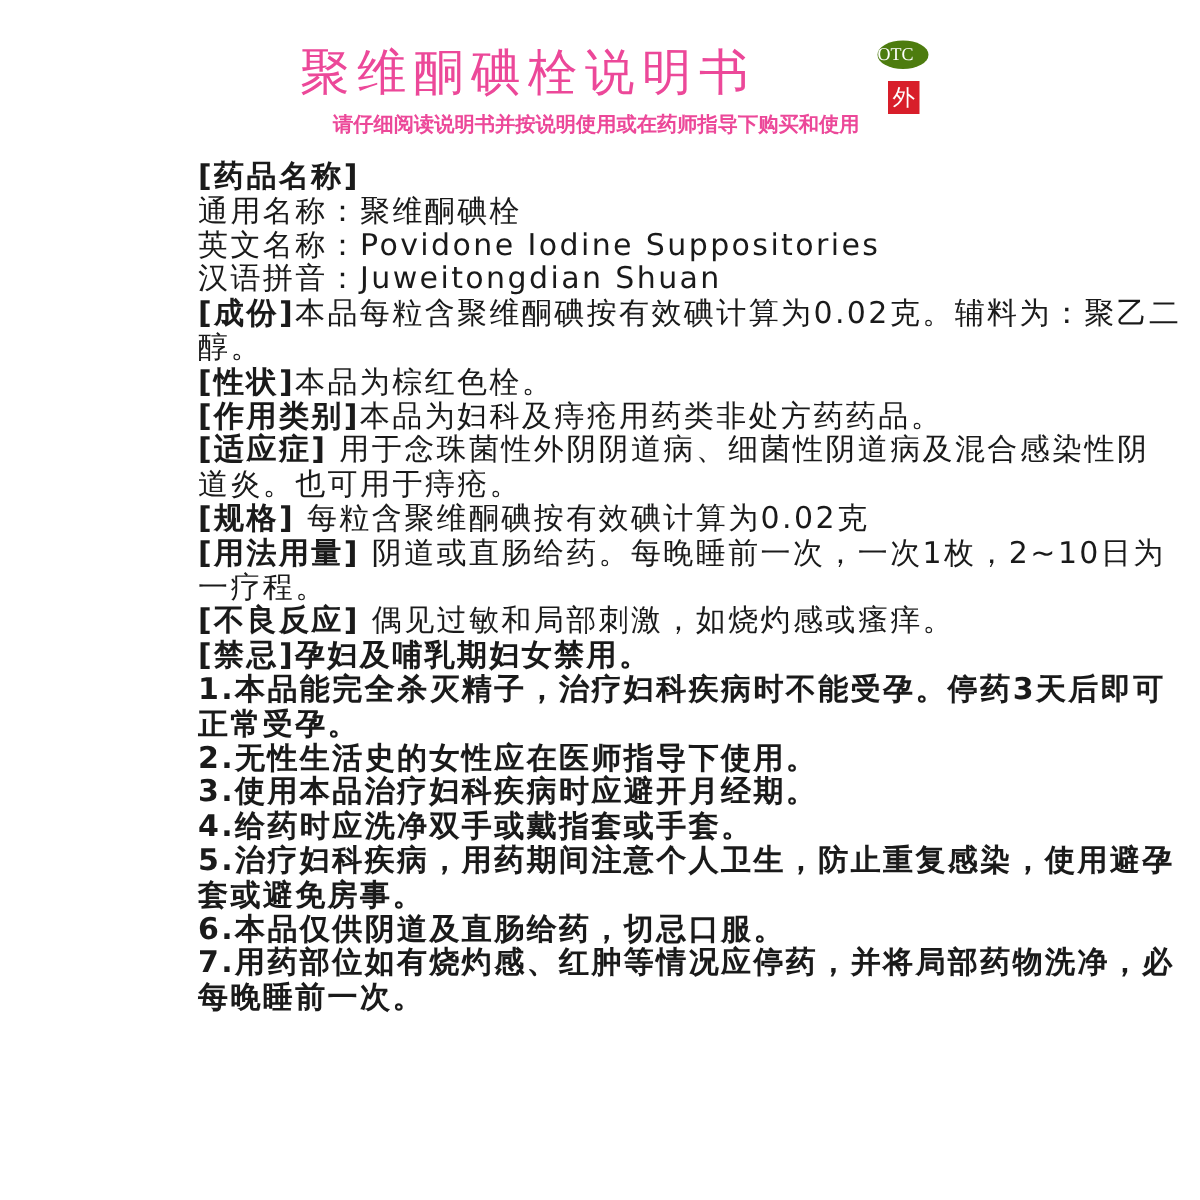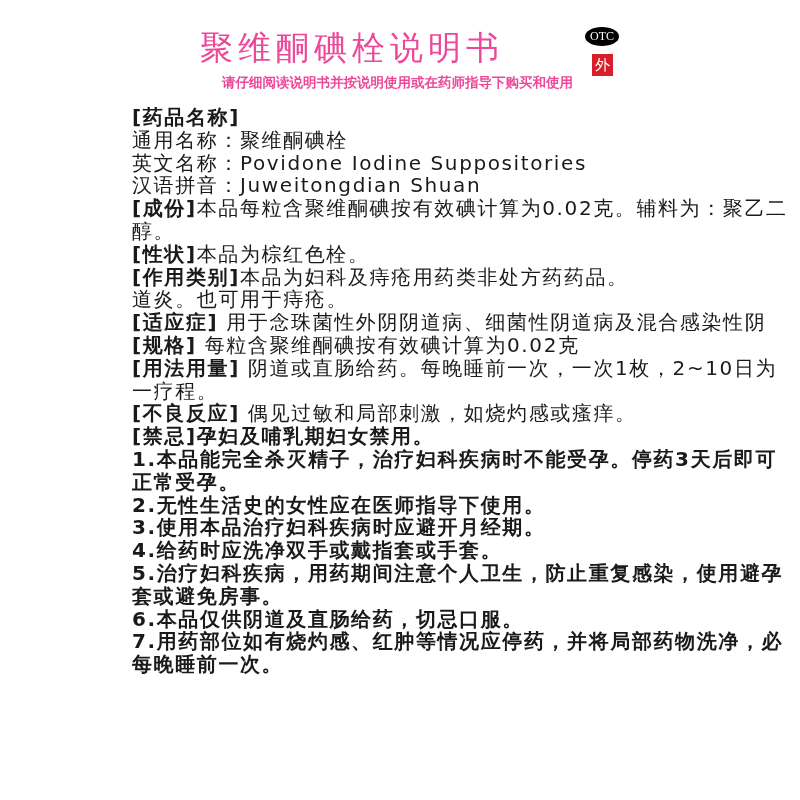--- a/index.html
+++ b/index.html
@@ -2,22 +2,22 @@
 <html><head>
   <meta charset="utf-8">
   <style>
     html, body { margin:0; padding:0; }
     body { width:800px; height:800px; background:#ffffff; position:relative; overflow:hidden;
       font-family:"DejaVu Sans", "Liberation Sans", sans-serif; color:#1a1a1a; }
     .title { position:absolute; left:0; width:704px; top:26px; text-align:center;
       font-size:33px; letter-spacing:5px; font-weight:normal; color:#ec4899; }
     .subtitle { position:absolute; left:222px; top:74px; font-size:13.5px; font-weight:bold; color:#ec4899; letter-spacing:0px; }
     .otc { position:absolute; left:585px; top:27px; width:34px; height:19px; border-radius:50%;
-      background:#000000; color:#fff; font-family:"Liberation Serif", serif; font-size:12px;
-      line-height:19px; text-align:center; }
+      background:#4d7c0f; color:#fff; font-family:"Liberation Serif", serif; font-size:12px;
+      line-height:19px; }
     .wai { position:absolute; left:592px; top:54px; width:21px; height:22px; background:#d81e2a;
       color:#fff; font-size:15px; line-height:22px; text-align:center; }
     .body { position:absolute; left:132px; top:106px; width:420px; font-size:20px; }
     .line { height:22.8px; line-height:22.8px; white-space:nowrap; letter-spacing:1.6px; }
     .b { font-weight:bold; }
     .label { font-weight:bold; }
   </style>
 </head>
 <body>
 
@@ -38,24 +38,24 @@
   <div class="line">醇。</div>
 
   <div class="line">
     <span class="label">[性状]</span><span>本品为棕红色栓。</span>
   </div>
 
   <div class="line">
     <span class="label">[作用类别]</span><span>本品为妇科及痔疮用药类非处方药药品。</span>
   </div>
 
-  <div class="line">道炎。也可用于痔疮。</div>
   <div class="line">
     <span class="label">[适应症]</span><span>  用于念珠菌性外阴阴道病、细菌性阴道病及混合感染性阴</span>
   </div>
+  <div class="line">道炎。也可用于痔疮。</div>
 
   <div class="line">
     <span class="label">[规格]</span><span>  每粒含聚维酮碘按有效碘计算为0.02克</span>
   </div>
 
   <div class="line">
     <span class="label">[用法用量]</span><span>  阴道或直肠给药。每晚睡前一次，一次1枚，2~10日为</span>
   </div>
   <div class="line">一疗程。</div>
 

